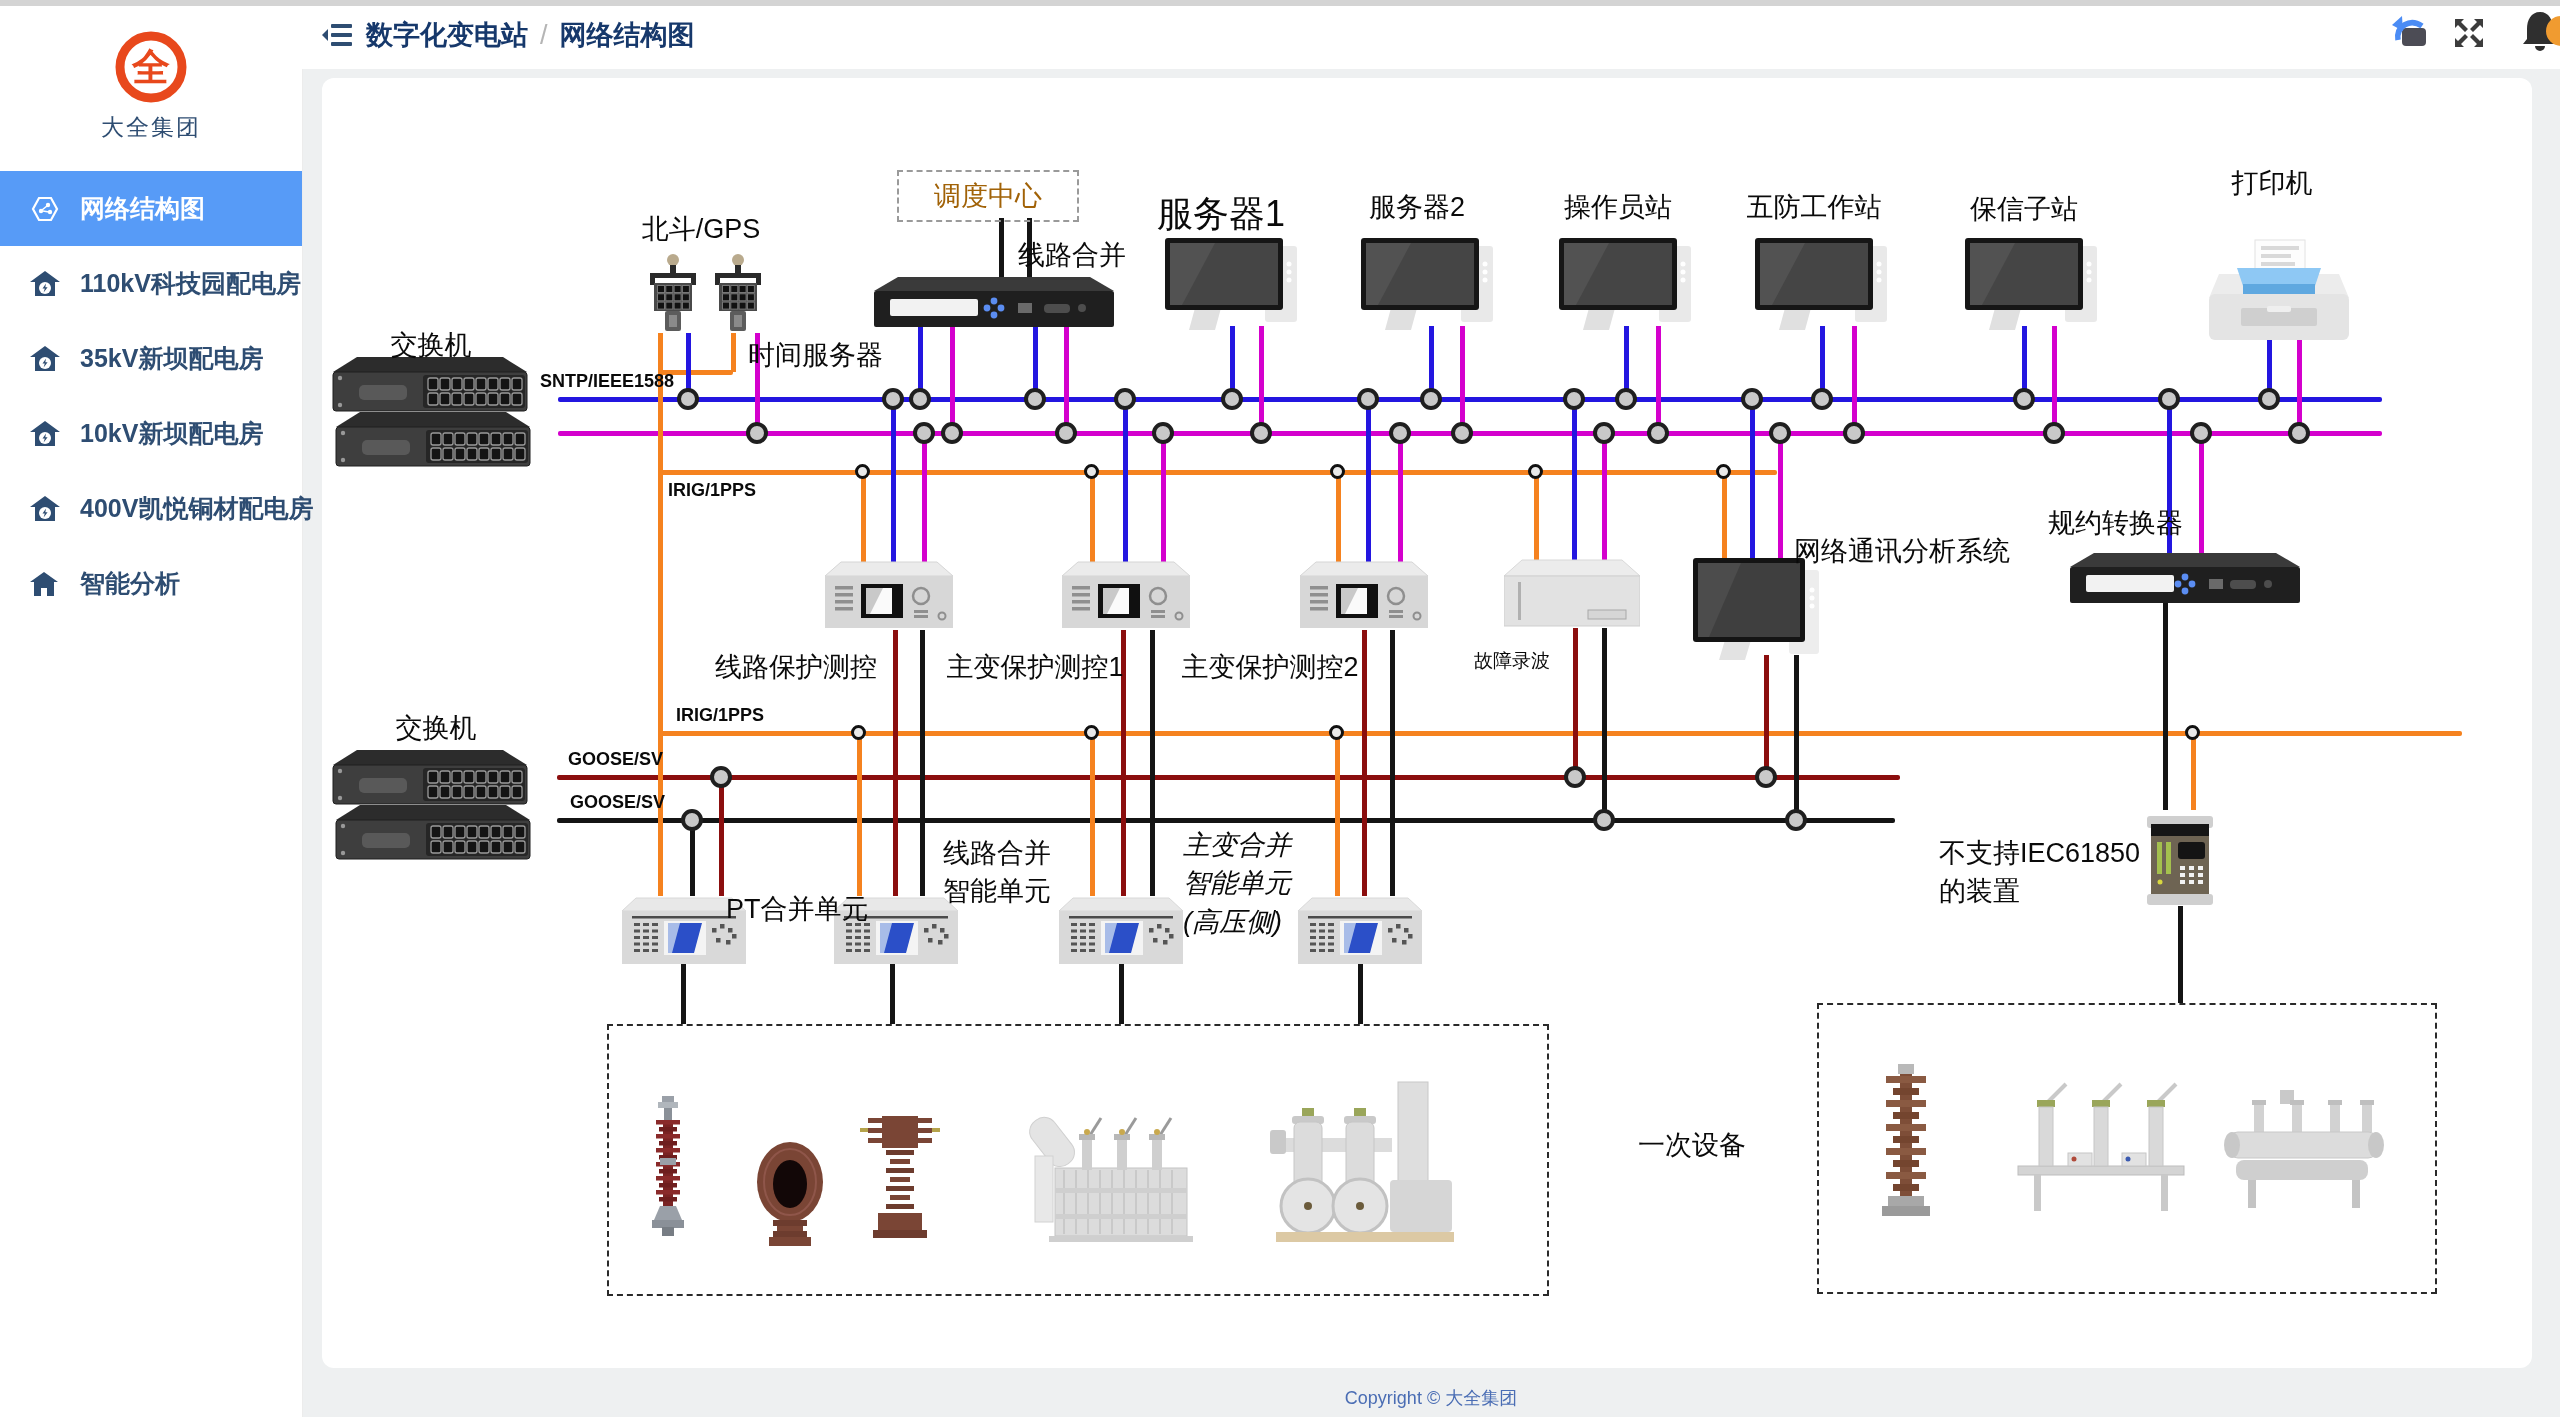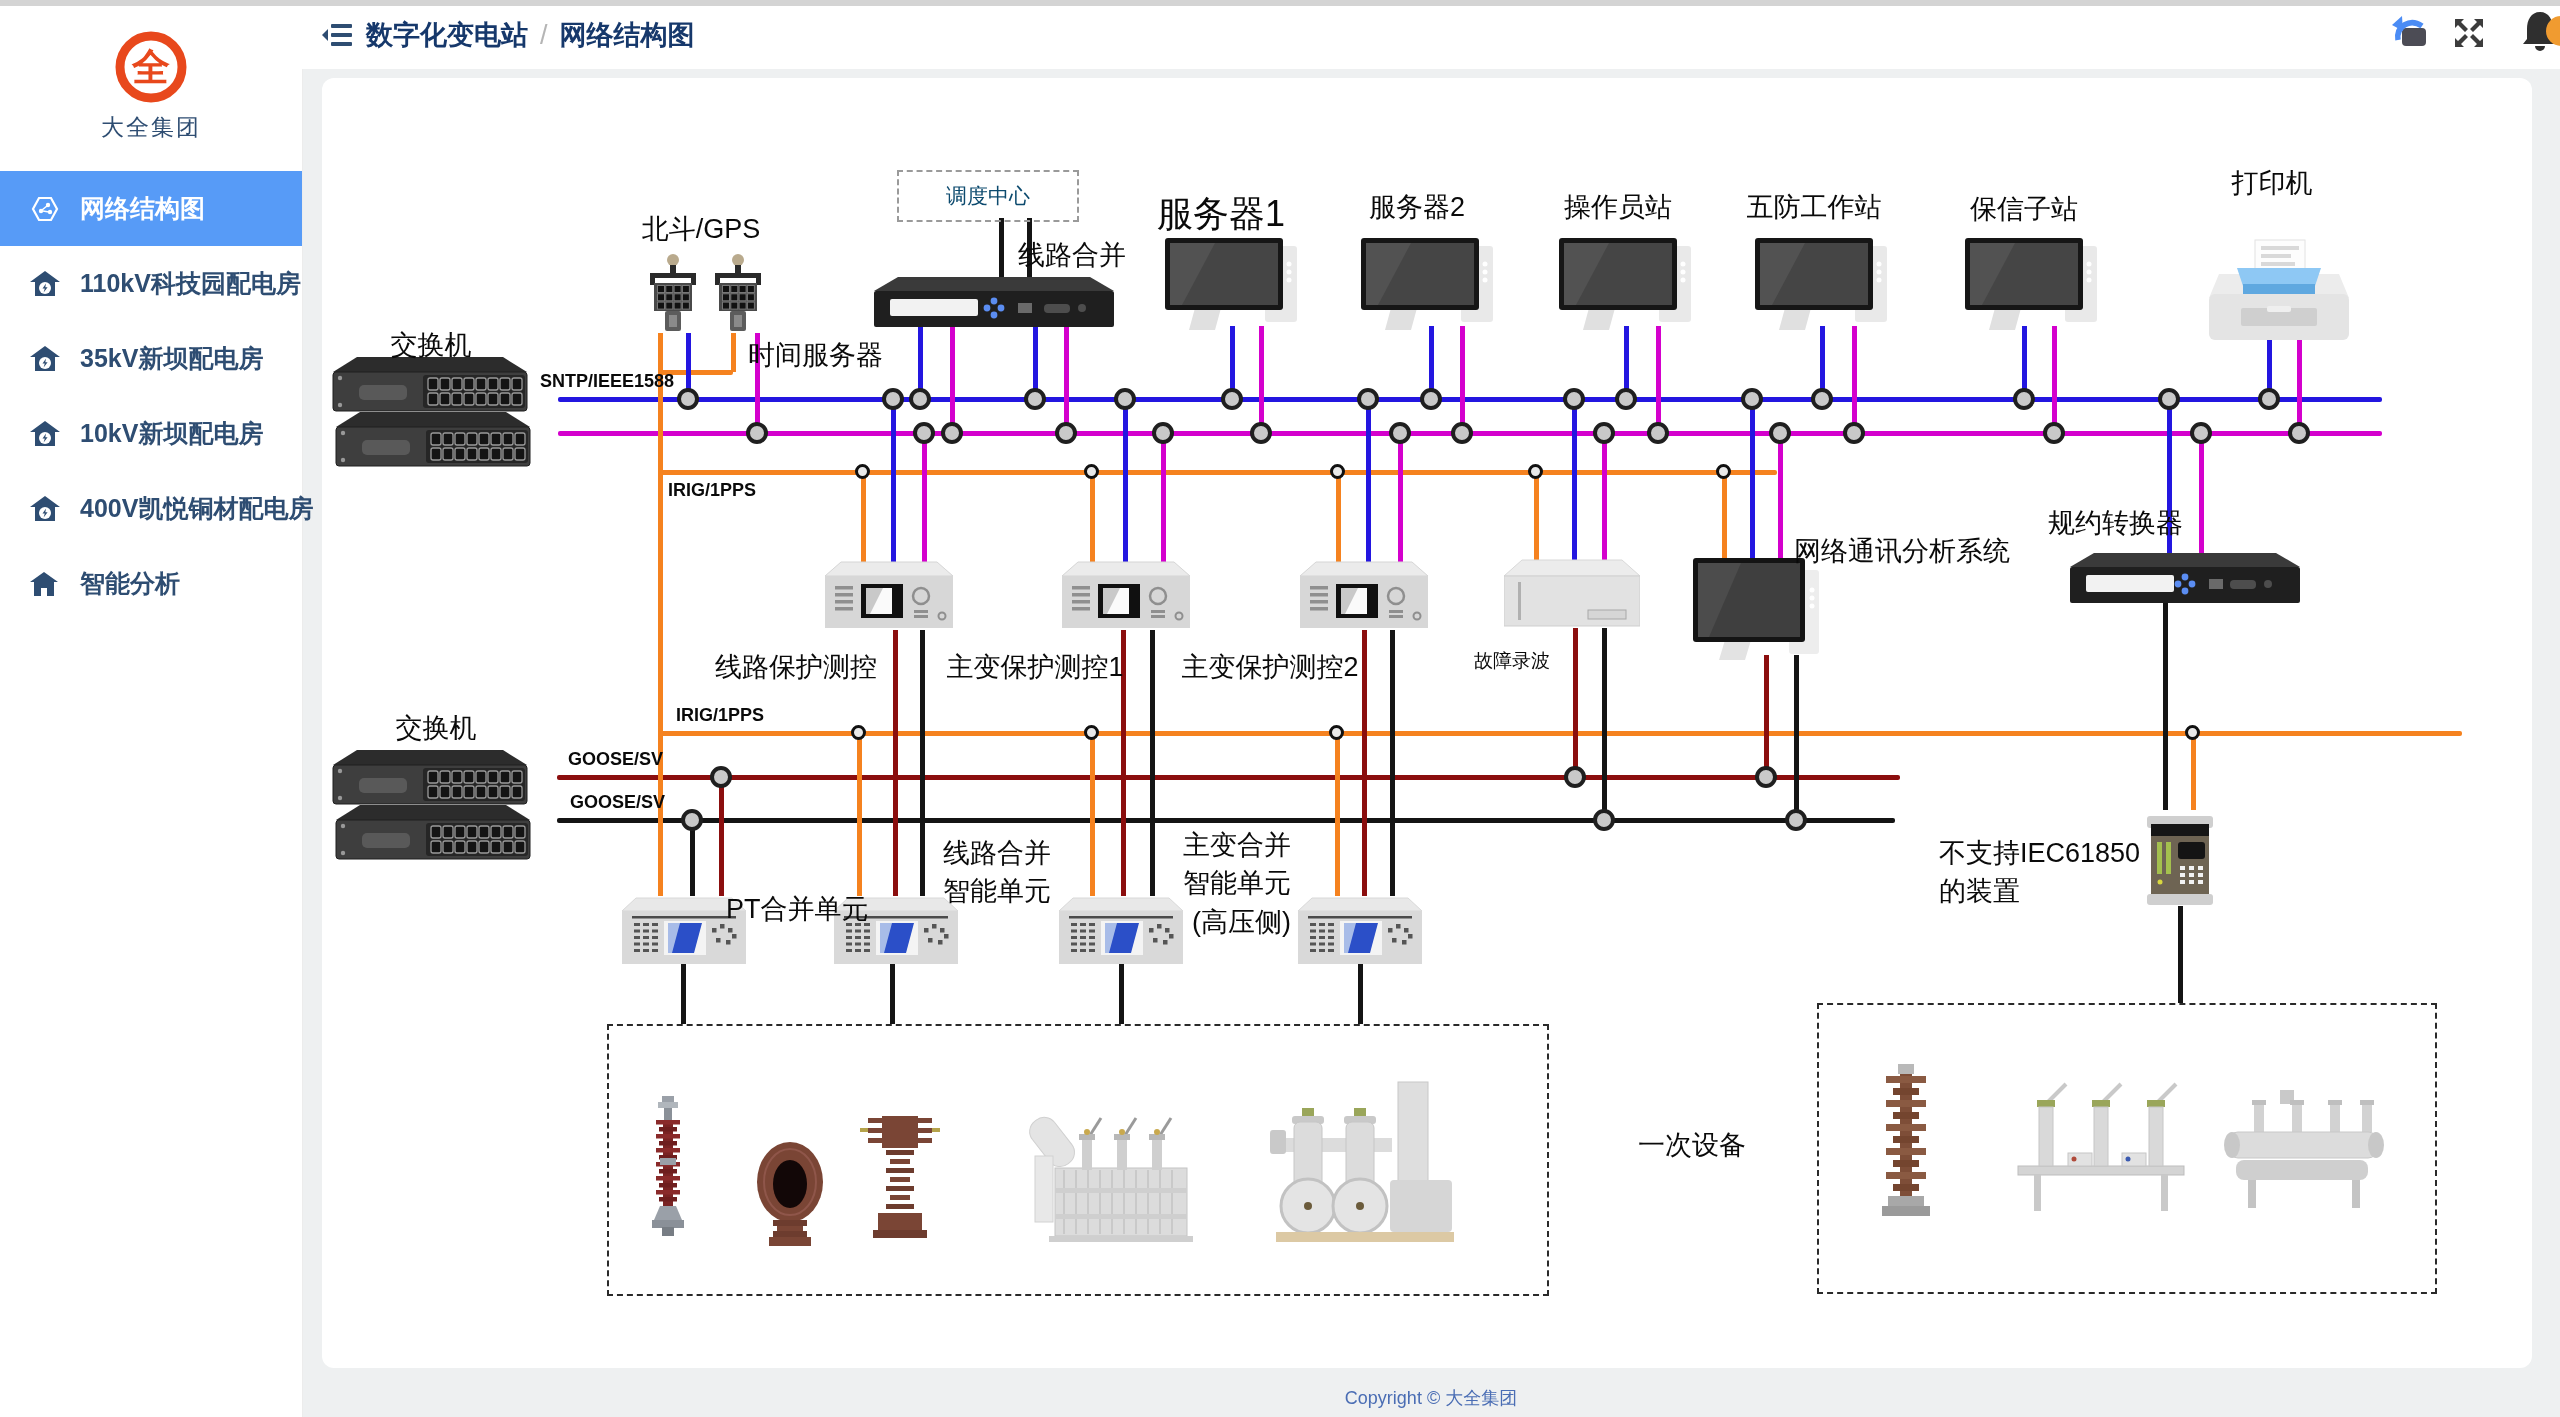--- a/index.html
+++ b/index.html
@@ -25,21 +25,21 @@
   .card{position:absolute;left:322px;top:78px;width:2210px;height:1290px;background:#fff;border-radius:12px;z-index:1}
   #diagram{position:absolute;left:0;top:0;width:2560px;height:1417px;z-index:2}
   .hline{position:absolute;height:5px;border-radius:2px}
   .vline{position:absolute;width:5px}
   .dot{position:absolute;width:14px;height:14px;border:4px solid #1f1f1f;border-radius:50%;background:#c9c9c9;box-sizing:content-box}
   .dot.small{width:9px;height:9px;border:3.5px solid #111;background:#e9e9e9}
   .dlabel{position:absolute;color:#0a0a0a;font-weight:500;white-space:nowrap;line-height:1.42}
   .dlabel.sm{font-weight:700;letter-spacing:0}
   .dashedbox{position:absolute;border:2.5px dashed #2a2a2a}
   .dashedbox.lt{border:2px dashed #9a9a9a;display:flex;align-items:center;justify-content:center;
-    font-size:21px;color:#0c4a6e;font-weight:500}
+    font-size:27px;color:#a16207;font-weight:500}
   .dev{position:absolute}
   .footer{position:absolute;left:302px;right:0;top:1386px;text-align:center;font-size:18px;color:#4a6db4;z-index:3}
 </style>
 </head>
 <body>
 
 <div class="topstrip"></div>
 
 <div class="sidebar">
   <div class="logo-wrap">
@@ -867,21 +867,21 @@
     <div class="dlabel" style="left:1512px;top:648px;font-size:19px;transform:translateX(-50%);text-align:center;">故障录波</div>
     <div class="dlabel" style="left:436px;top:709px;font-size:27px;transform:translateX(-50%);text-align:center;">交换机</div>
     <div class="dlabel sm" style="left:676px;top:703px;font-size:18px;">IRIG/1PPS</div>
     <div class="dlabel sm" style="left:568px;top:747px;font-size:18px;">GOOSE/SV</div>
     <div class="dlabel sm" style="left:570px;top:790px;font-size:18px;">GOOSE/SV</div>
     <div class="dlabel" style="left:726px;top:890px;font-size:27px;">PT合并单元</div>
     <div class="dlabel" style="left:997px;top:834px;font-size:27px;transform:translateX(-50%);text-align:center;">
       <div>线路合并</div>
       <div>智能单元</div>
     </div>
-    <div class="dlabel" style="left:1237px;top:826px;font-size:27px;transform:translateX(-50%);text-align:right;">
+    <div class="dlabel" style="left:1237px;top:826px;font-size:27px;transform:translateX(-50%);text-align:left;font-style:italic;">
       <div>主变合并</div>
       <div>智能单元</div>
       <div>(高压侧)</div>
     </div>
     <div class="dlabel" style="left:1939px;top:834px;font-size:27px;">
       <div>不支持IEC61850</div>
       <div>的装置</div>
     </div>
     <div class="dlabel" style="left:1638px;top:1126px;font-size:27px;">一次设备</div>
     <div class="dashedbox" style="left:607px;top:1024px;width:938px;height:268px"></div>

